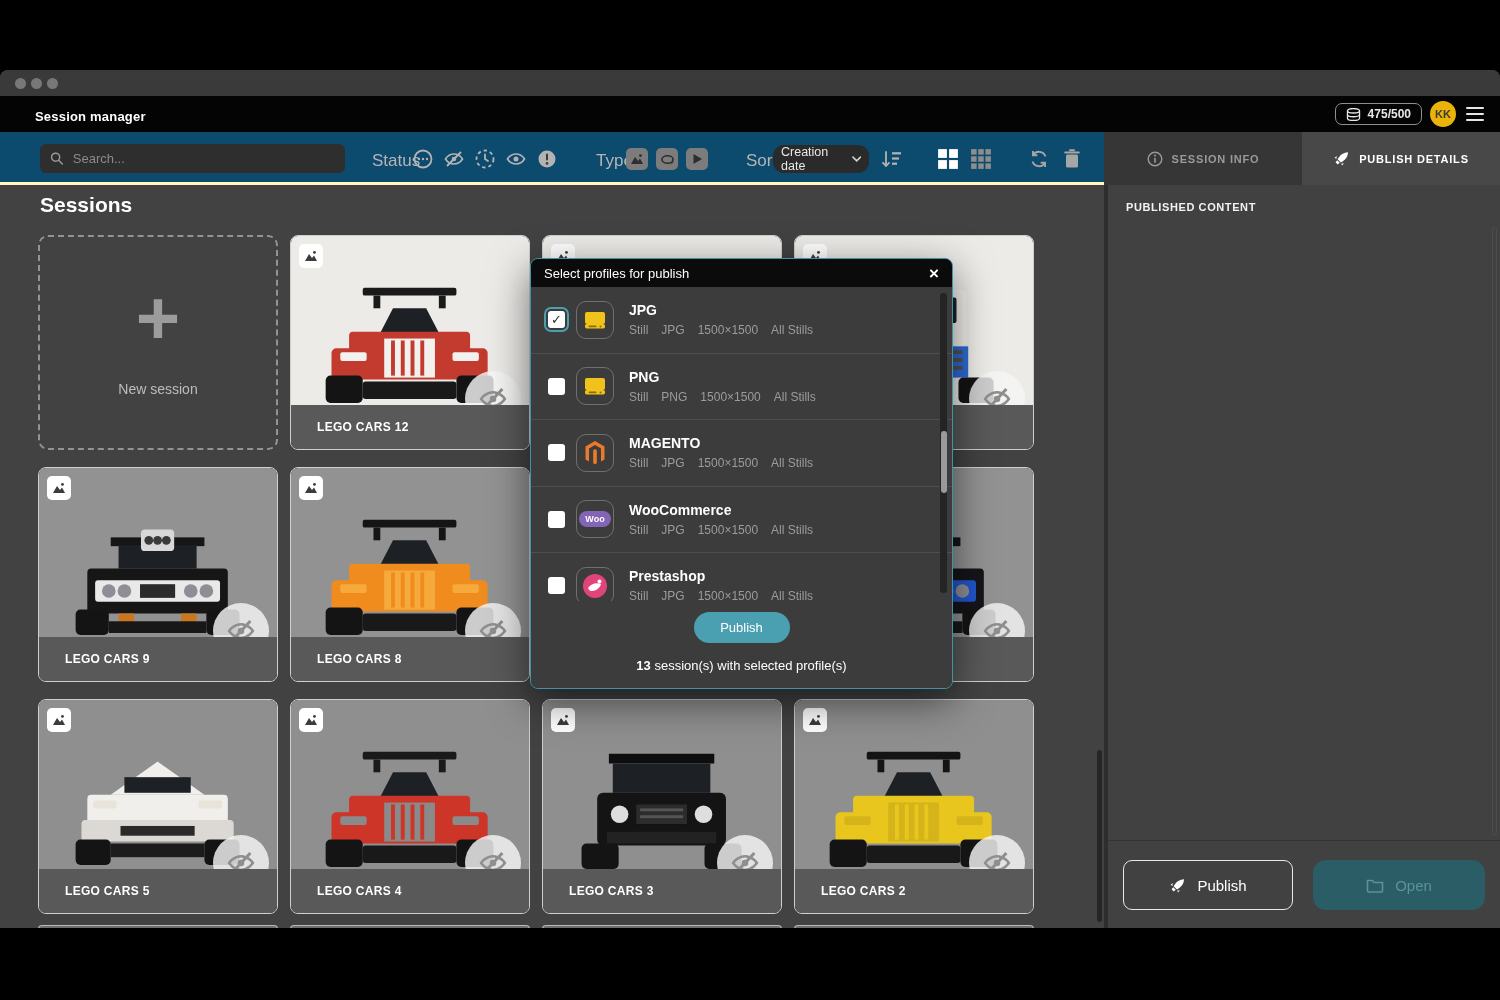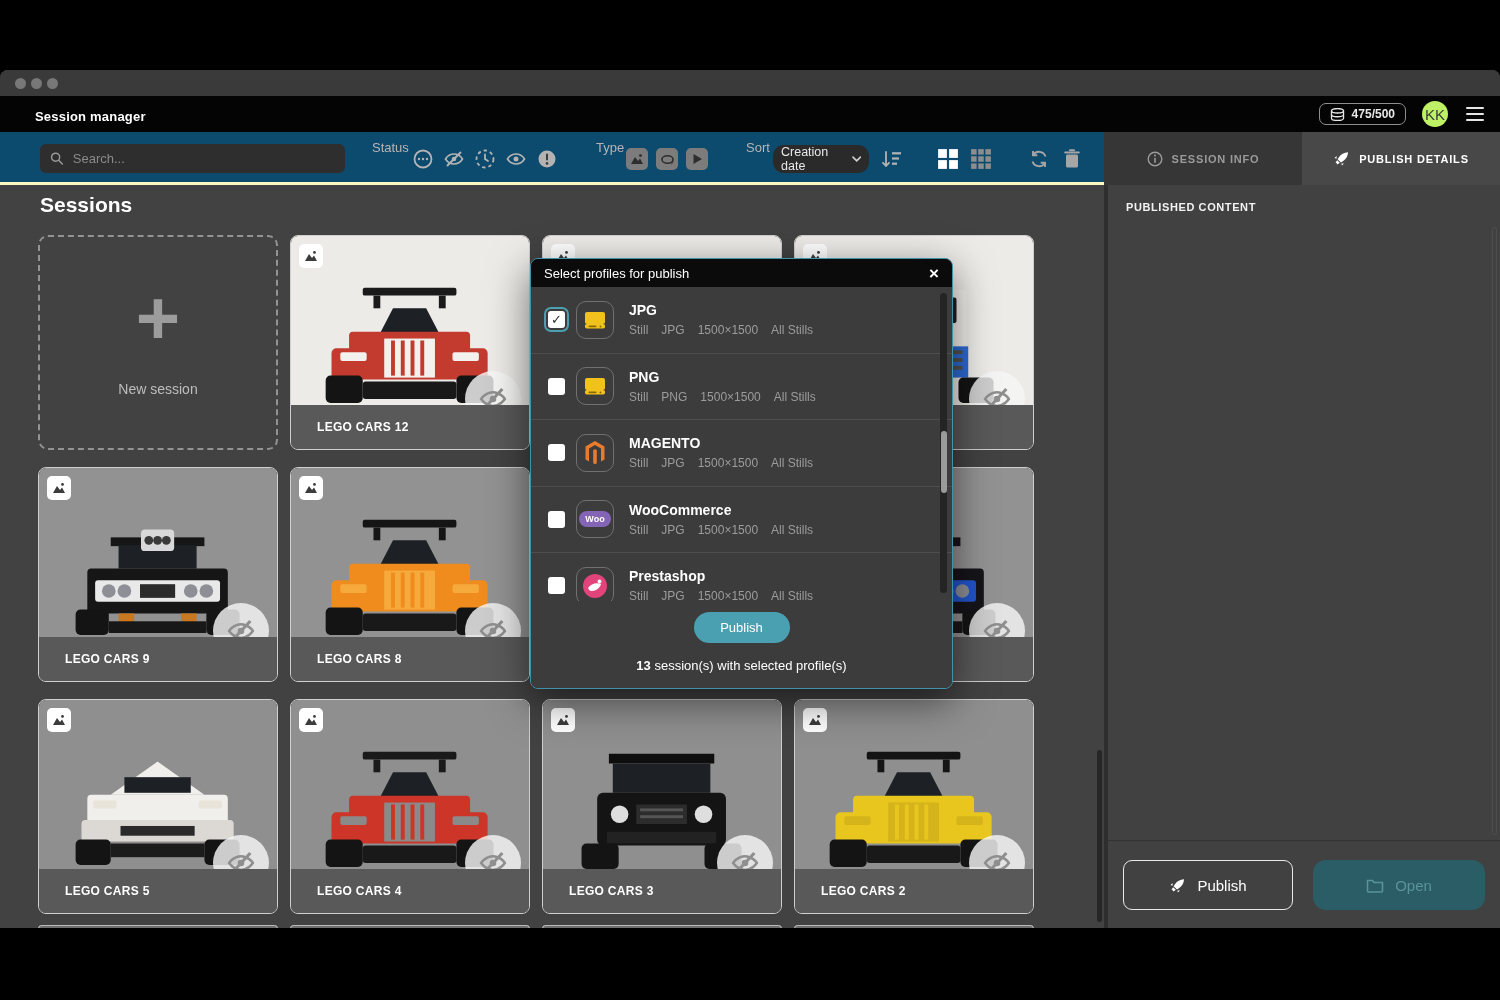--- a/index.html
+++ b/index.html
@@ -8,37 +8,37 @@
   .stage { position:relative; width:1500px; height:1000px; background:#000; }
 
   
   .window { position:absolute; left:0; top:70px; width:1500px; height:858px;
     background:#424242; border-radius:8px 8px 0 0; overflow:hidden; }
   .titlebar { position:absolute; left:0; top:0; width:100%; height:26px; background:#3a3a3a; }
   .tl-dot { position:absolute; top:8px; width:11px; height:11px; border-radius:50%; background:#787878; }
   .appbar { position:absolute; left:0; top:26px; width:100%; height:40px; background:#040404;
     display:flex; align-items:center; }
   .app-title { color:#fff; font-size:13px; font-weight:bold; margin-left:35px; letter-spacing:.2px; }
-  .appbar-right { position:absolute; right:14px; top:0; height:36px; display:flex; align-items:center; gap:16px; }
+  .appbar-right { position:absolute; right:14px; top:0; height:36px; display:flex; align-items:center; gap:8px; }
   .credits { display:flex; align-items:center; gap:7px; border:1px solid #8f8f8f; border-radius:7px;
     padding:3px 10px; color:#e8e8e8; font-size:12px; font-weight:bold; }
-  .avatar { width:26px; height:26px; border-radius:50%; background:#bef264; color:#3a3a3a;
-    font-size:15px; font-weight:normal; display:flex; align-items:center; justify-content:center; }
+  .avatar { width:26px; height:26px; border-radius:50%; background:#eab308; color:#3a3a3a;
+    font-size:11px; font-weight:bold; display:flex; align-items:center; justify-content:center; }
   .hamburger { display:flex; flex-direction:column; gap:4px; cursor:pointer; padding:2px; }
   .hamburger span { width:18px; height:2px; background:#e6e6e6; border-radius:1px; }
 
   
   .toolbar { position:absolute; left:0; top:62px; width:1104px; height:53px; background:#0c4a6e;
     border-bottom:3px solid #fef9c3; }
   .search { position:absolute; left:40px; top:12px; width:305px; height:29px; background:#2e2e2e;
     border-radius:6px; display:flex; align-items:center; padding:0 10px; gap:9px; }
   .search input { background:transparent; border:none; outline:none; color:#cfcfcf; font-size:13px; width:100%;
     font-family:inherit; }
   .search input::placeholder { color:#8a8a8a; }
-  .tb-label { position:absolute; top:8px; color:#b5b5b5; font-size:13px; }
+  .tb-label { position:absolute; top:19px; color:#b5b5b5; font-size:17px; }
   .tb-ic { position:absolute; top:16px; width:22px; height:22px; color:#b3b3b3; cursor:pointer; }
   .type-btn { position:absolute; top:16px; width:22px; height:22px; background:#7c7c7c; border-radius:5px;
     display:flex; align-items:center; justify-content:center; color:#2e2e2e; cursor:pointer; }
   .sort-dd { position:absolute; left:773px; top:13px; width:96px; height:28px; background:#2a2a2a;
     border-radius:11px; display:flex; align-items:center; justify-content:space-between; padding:0 8px;
     color:#e8e8e8; font-size:12.5px; cursor:pointer; }
 
   
   .tabs { position:absolute; left:1104px; top:62px; width:396px; height:53px; display:flex; }
   .tab { flex:1; display:flex; align-items:center; justify-content:center; gap:9px;

